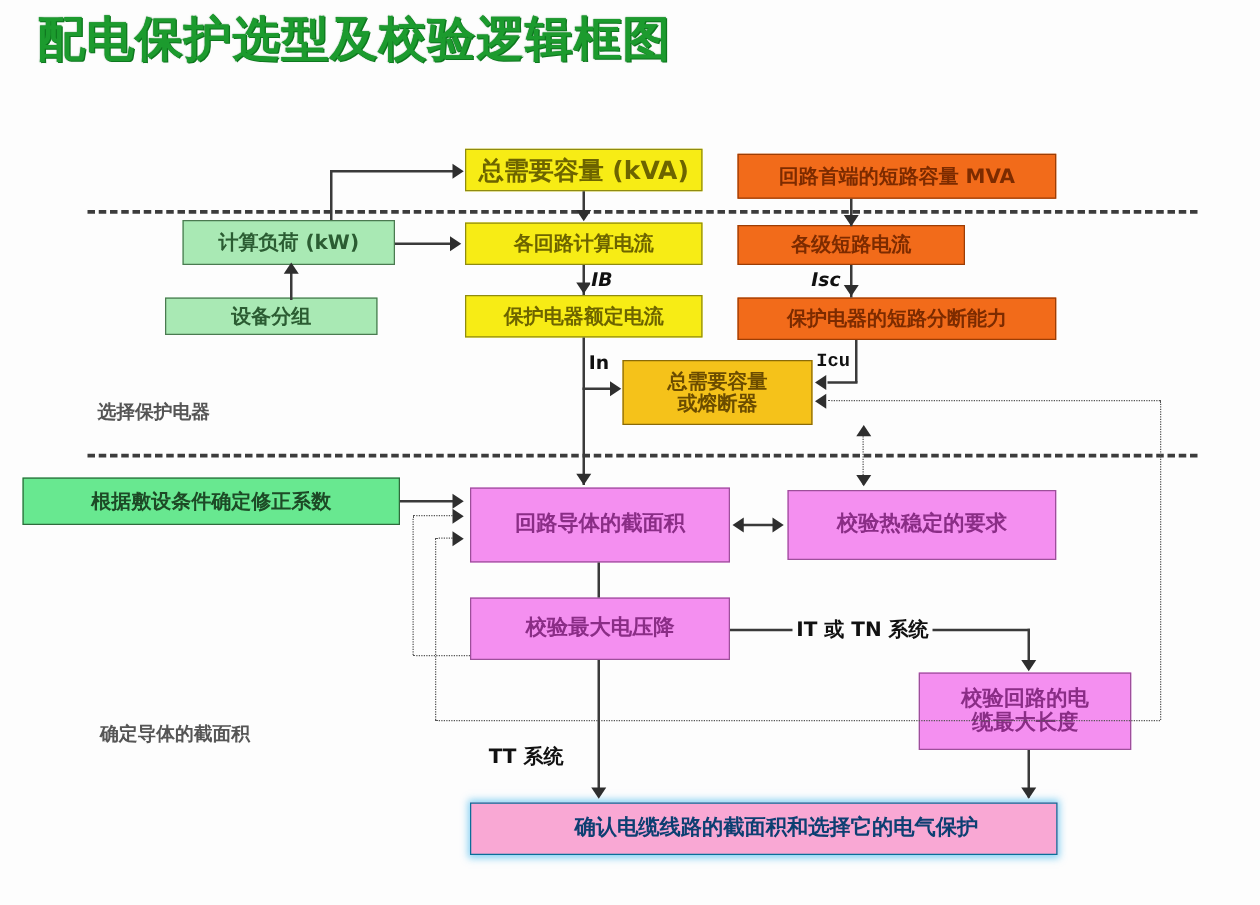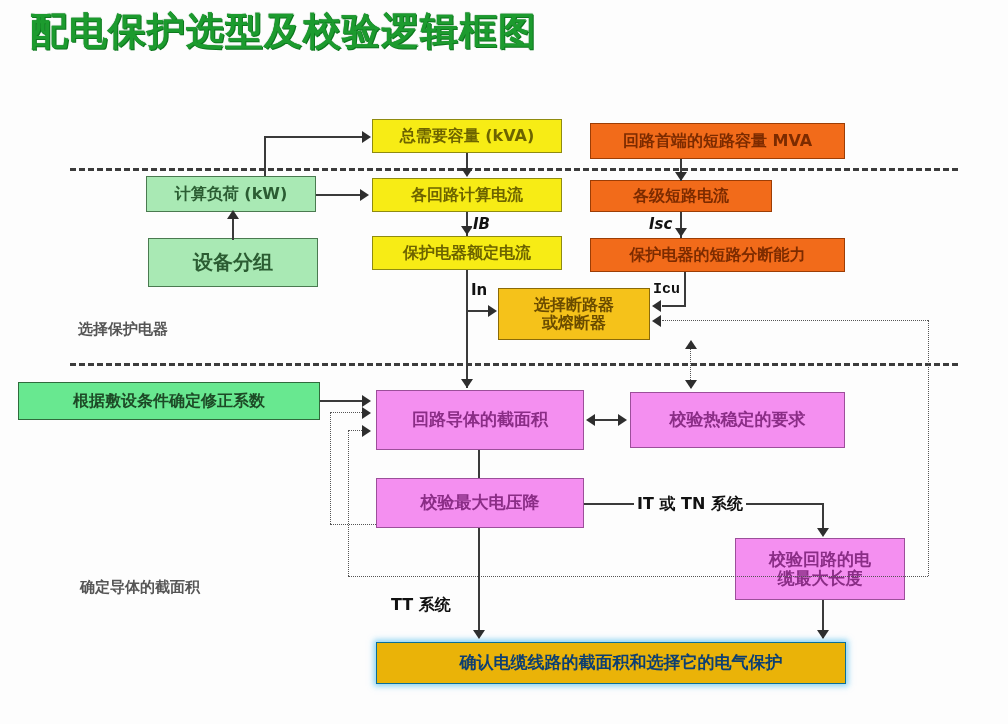--- a/index.html
+++ b/index.html
@@ -37,21 +37,21 @@
     font-weight:bold;
     line-height:1.12;
     white-space:pre-line;
   }
   .box.green{background:#a9e9b4;border:1.5px solid #4a7a50;color:#2b5c32;}
   .box.greenbright{background:#68e890;border:1.5px solid #2f6b3c;color:#1d4a26;}
   .box.yellow{background:#f7ec15;border:1.5px solid #8f8b10;color:#6d6400;}
   .box.gold{background:#f5c21a;border:1.5px solid #8a6a08;color:#6b4c00;}
   .box.orange{background:#f26b1a;border:1.5px solid #9c3d05;color:#7c2b00;}
   .box.pink{background:#f48ff0;border:1.5px solid #9c4f9a;color:#8a2d86;}
-  .box.blue{background:#eab308;border:1.5px solid #0a6f99;color:#0d3f72;
+  .box.blue{background:#f9a8d4;border:1.5px solid #0a6f99;color:#0d3f72;
             box-shadow:0 0 6px 2px rgba(30,170,235,.55);padding-left:20px;}
 
   
   .ln{position:absolute;background:#3a3a3a;}
   .hl{height:1.6px;}
   .vl{width:1.6px;}
 
   .dl{position:absolute;}
   .dhl{height:0;border-top:1.6px dotted #555;}
   .dvl{width:0;border-left:1.6px dotted #555;}
@@ -82,32 +82,32 @@
 <div id="stage">
 
   <div class="title">配电保护选型及校验逻辑框图</div>
 
   <div class="caption" style="left:78px;top:320px;">选择保护电器</div>
   <div class="caption" style="left:80px;top:578px;">确定导体的截面积</div>
 
   <div class="band" style="left:70px;top:168px;width:888px;"></div>
   <div class="band" style="left:70px;top:363px;width:888px;"></div>
 
-  <div class="box yellow" style="left:372px;top:119px;width:190px;height:34px;font-size:16px;">总需要容量 (kVA)</div>
+  <div class="box yellow" style="left:372px;top:119px;width:190px;height:34px;font-size:20px;">总需要容量 (kVA)</div>
   <div class="box orange" style="left:590px;top:123px;width:255px;height:36px;font-size:16px;">回路首端的短路容量 MVA</div>
 
   <div class="box green" style="left:146px;top:176px;width:170px;height:36px;font-size:16px;">计算负荷 (kW)</div>
   <div class="box yellow" style="left:372px;top:178px;width:190px;height:34px;font-size:16px;">各回路计算电流</div>
   <div class="box orange" style="left:590px;top:180px;width:182px;height:32px;font-size:16px;">各级短路电流</div>
 
-  <div class="box green" style="left:148px;top:238px;width:170px;height:49px;font-size:20px;">设备分组</div>
+  <div class="box green" style="left:132px;top:238px;width:170px;height:30px;font-size:16px;">设备分组</div>
   <div class="box yellow" style="left:372px;top:236px;width:190px;height:34px;font-size:16px;">保护电器额定电流</div>
   <div class="box orange" style="left:590px;top:238px;width:255px;height:34px;font-size:16px;">保护电器的短路分断能力</div>
 
-  <div class="box gold" style="left:498px;top:288px;width:152px;height:52px;font-size:16px;">选择断路器
+  <div class="box gold" style="left:498px;top:288px;width:152px;height:52px;font-size:16px;">总需要容量
 或熔断器</div>
 
   <div class="box greenbright" style="left:18px;top:382px;width:302px;height:38px;font-size:16px;">根据敷设条件确定修正系数</div>
   <div class="box pink" style="left:376px;top:390px;width:208px;height:60px;font-size:17px;">回路导体的截面积</div>
   <div class="box pink" style="left:630px;top:392px;width:215px;height:56px;font-size:17px;">校验热稳定的要求</div>
 
   <div class="box pink" style="left:735px;top:538px;width:170px;height:62px;font-size:17px;">校验回路的电
 缆最大长度</div>
   <div class="box pink" style="left:376px;top:478px;width:208px;height:50px;font-size:17px;">校验最大电压降</div>
 

